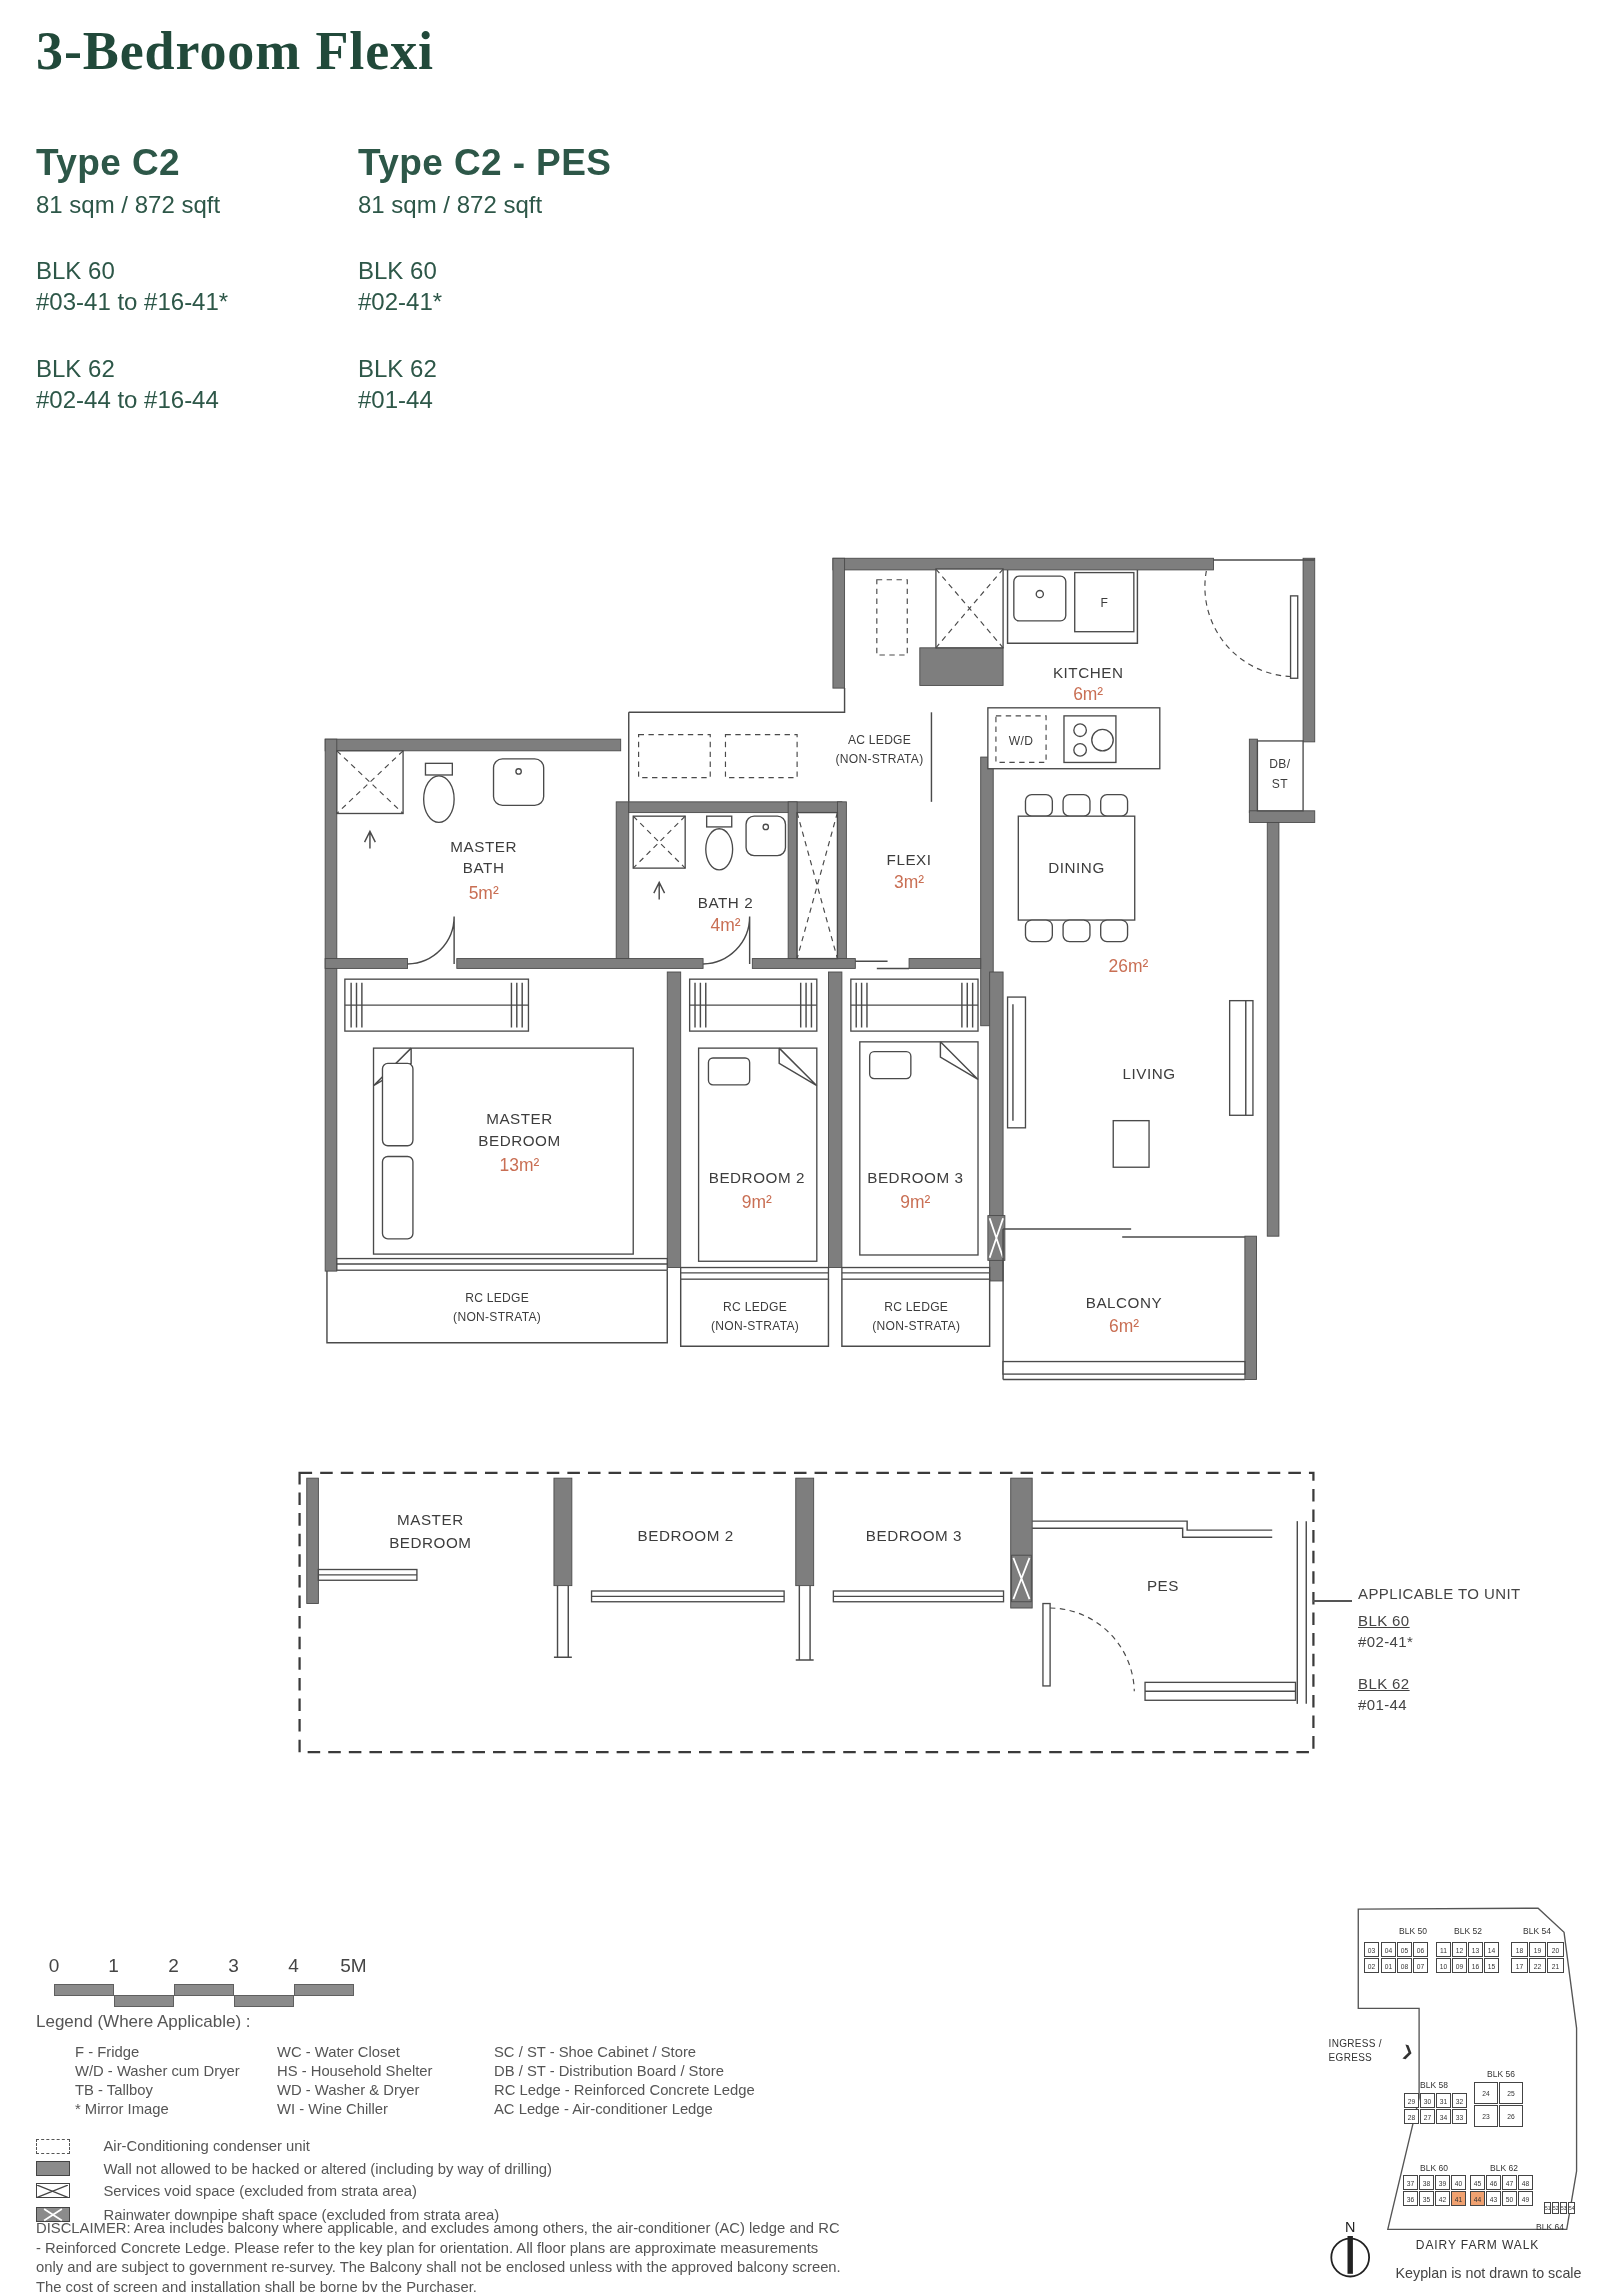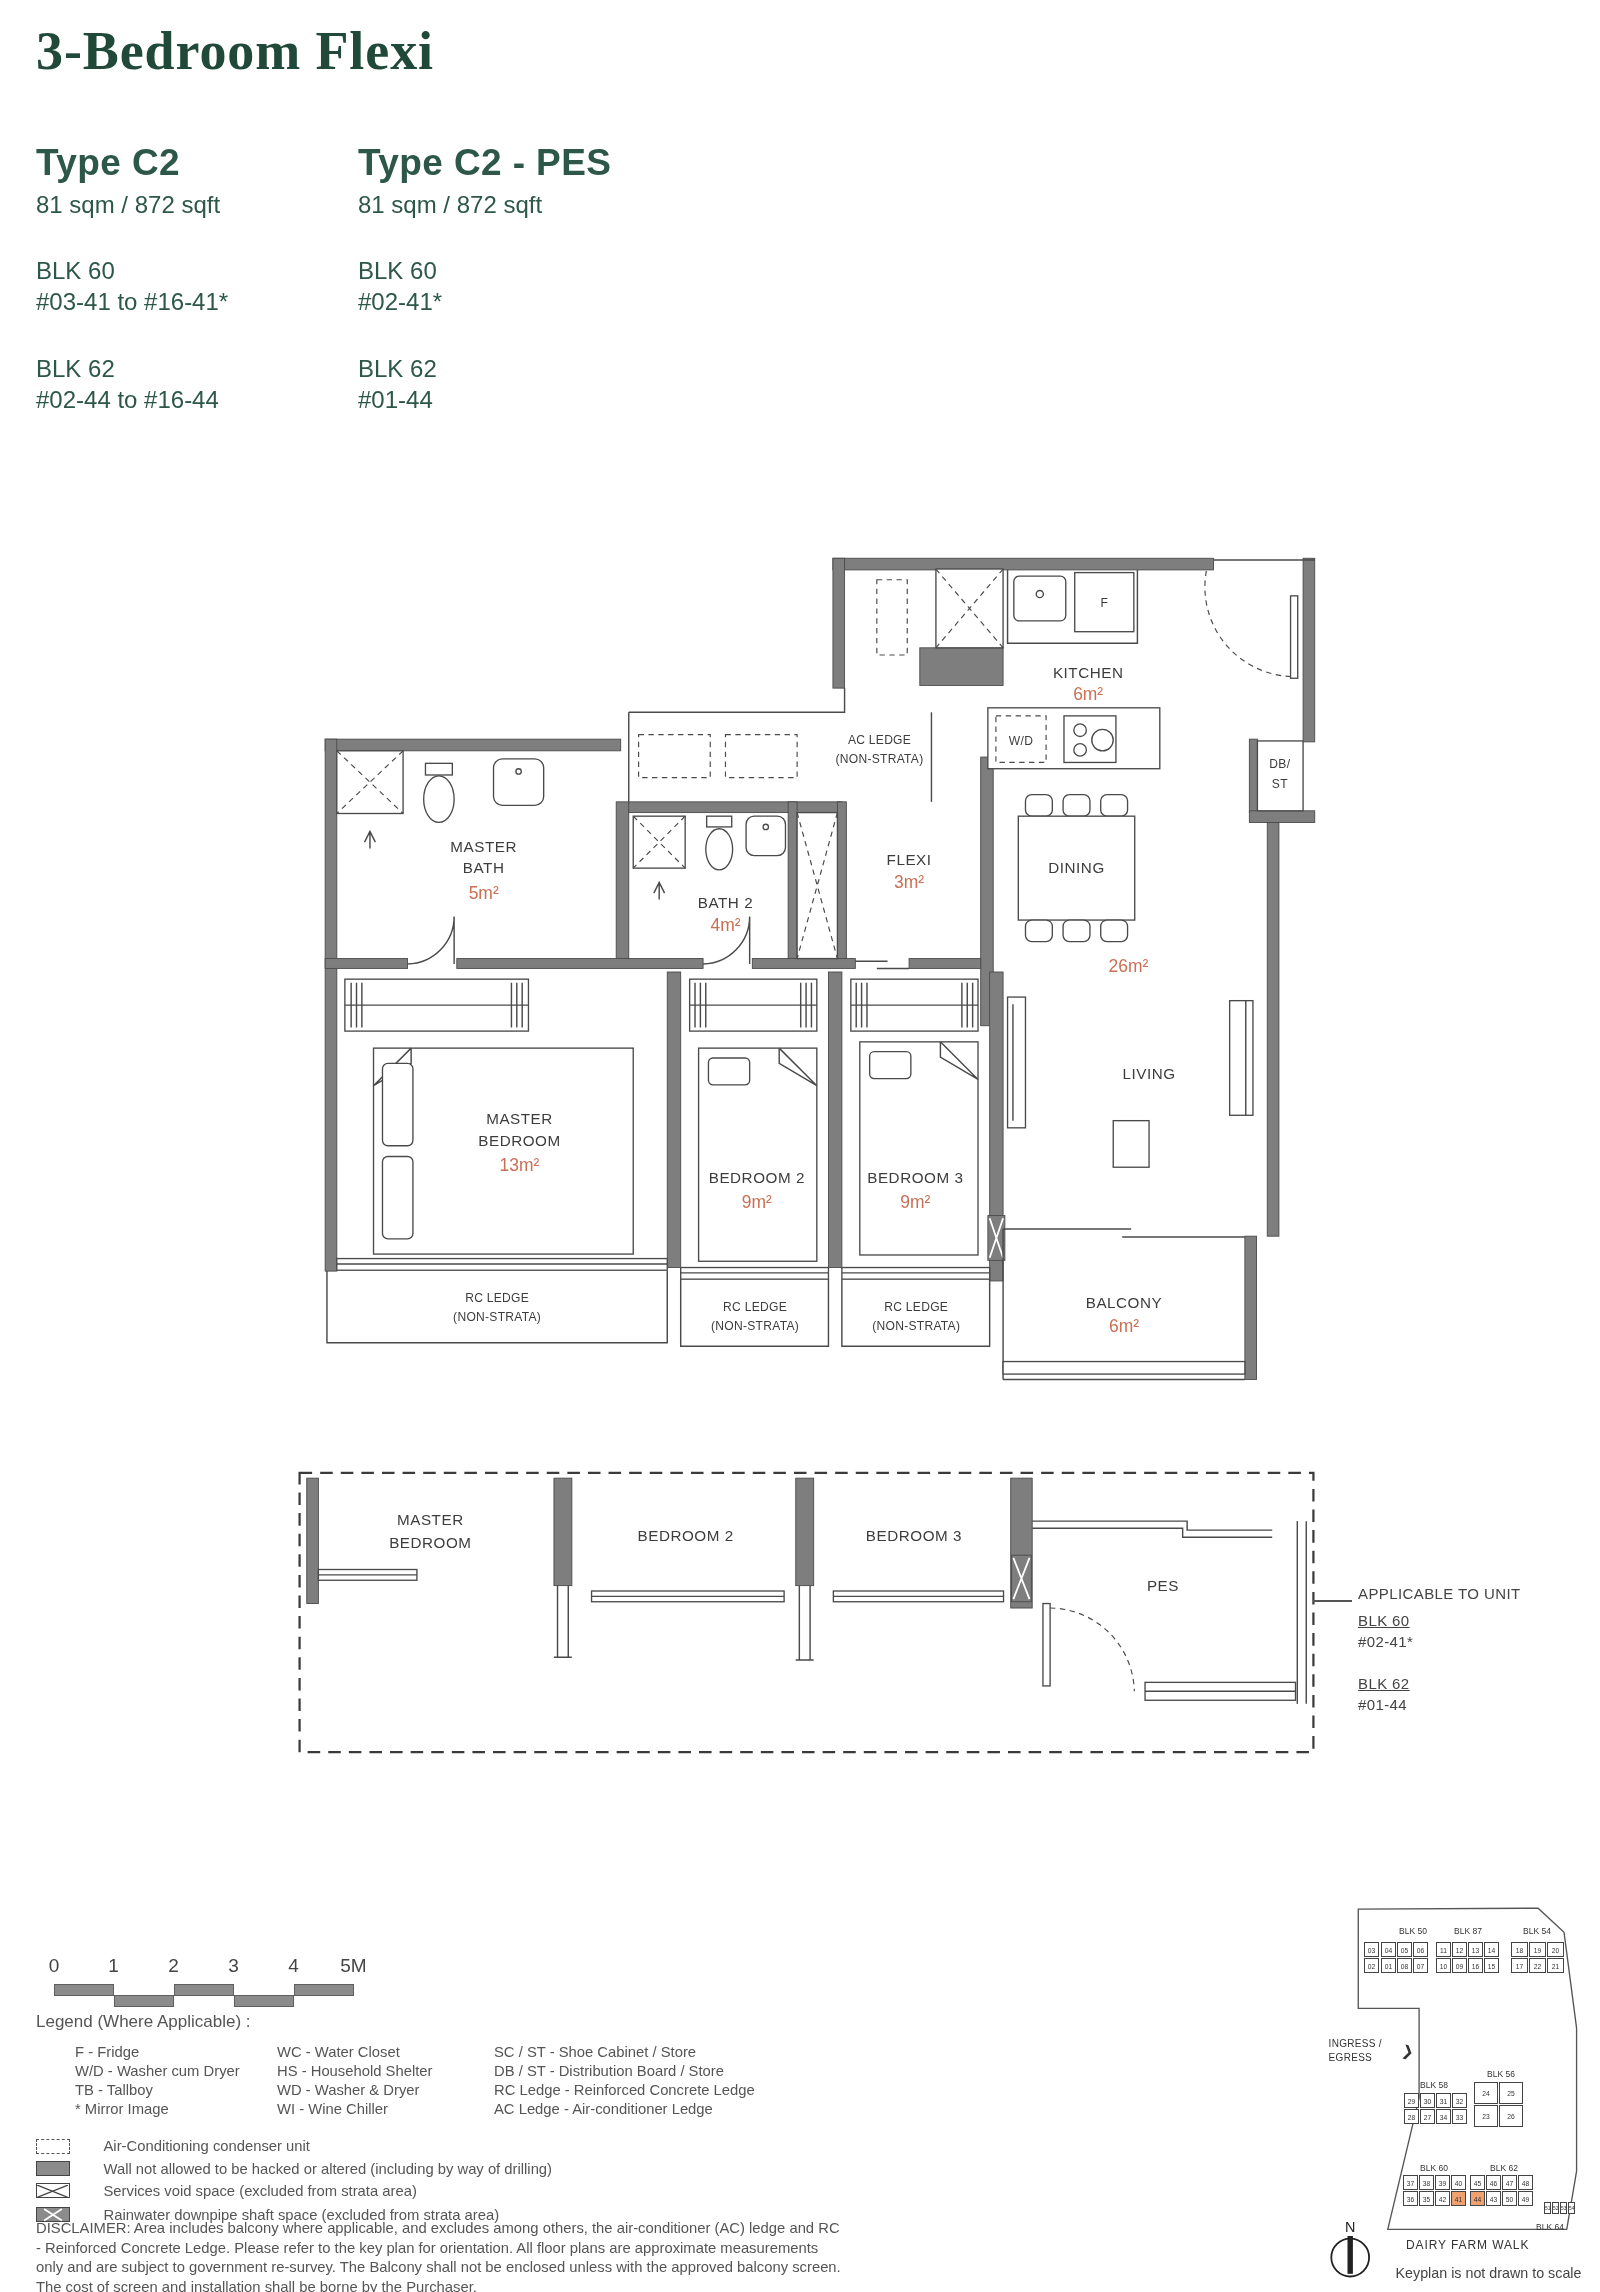--- a/index.html
+++ b/index.html
@@ -51,21 +51,21 @@
 
   .disclaimer{left:36px;top:2219px;width:806px;font-size:14.8px;line-height:19.7px;color:#555;}
 
   
   .keyplan{left:1325px;top:1867px;width:275px;height:425px;}
   .kp-label{position:absolute;transform:translateX(-50%);font-size:8.5px;color:#333;white-space:nowrap;}
   .kp-unit{position:absolute;border:0.9px solid #444;background:#fff;box-sizing:border-box;
            font-size:6.7px;color:#333;text-align:center;overflow:hidden;}
   .kp-ingress{position:absolute;left:3.6px;top:170px;font-size:10px;color:#333;line-height:14.3px;letter-spacing:0.3px;}
   .kp-arrow{position:absolute;left:77px;top:176px;font-size:14.3px;color:#333;transform:rotate(12deg);}
-  .kp-street{position:absolute;left:81px;top:371px;width:143px;text-align:left;
+  .kp-street{position:absolute;left:81px;top:371px;width:143px;text-align:center;
              font-size:12px;color:#333;letter-spacing:0.9px;white-space:nowrap;}
   .kp-note{position:absolute;left:56px;top:398px;width:215px;text-align:center;font-size:14.3px;color:#444;}
 </style>
 </head>
 <body>
 
 <div id="root">
 
   <div class="abs main-title">3-Bedroom Flexi</div>
 
@@ -415,21 +415,21 @@
     <div>
         <div class="kp-label" style="left: 72px; top: 59px; padding-left: 32px;">BLK 50</div>
         <div class="kp-unit" style="left: 39px; top: 75px; width: 15px; height: 15px; line-height: 15px;">03</div>
         <div class="kp-unit" style="left: 56px; top: 75px; width: 15px; height: 15px; line-height: 15px;">04</div>
         <div class="kp-unit" style="left: 72px; top: 75px; width: 15px; height: 15px; line-height: 15px;">05</div>
         <div class="kp-unit" style="left: 88px; top: 75px; width: 15px; height: 15px; line-height: 15px;">06</div>
         <div class="kp-unit" style="left: 39px; top: 91px; width: 15px; height: 15px; line-height: 15px;">02</div>
         <div class="kp-unit" style="left: 56px; top: 91px; width: 15px; height: 15px; line-height: 15px;">01</div>
         <div class="kp-unit" style="left: 72px; top: 91px; width: 15px; height: 15px; line-height: 15px;">08</div>
         <div class="kp-unit" style="left: 88px; top: 91px; width: 15px; height: 15px; line-height: 15px;">07</div>
-        <div class="kp-label" style="left: 143px; top: 59px;">BLK 87</div>
+        <div class="kp-label" style="left: 143px; top: 59px;">BLK 52</div>
         <div class="kp-unit" style="left: 111px; top: 75px; width: 15px; height: 15px; line-height: 15px;">11</div>
         <div class="kp-unit" style="left: 127px; top: 75px; width: 15px; height: 15px; line-height: 15px;">12</div>
         <div class="kp-unit" style="left: 143px; top: 75px; width: 15px; height: 15px; line-height: 15px;">13</div>
         <div class="kp-unit" style="left: 159px; top: 75px; width: 15px; height: 15px; line-height: 15px;">14</div>
         <div class="kp-unit" style="left: 111px; top: 91px; width: 15px; height: 15px; line-height: 15px;">10</div>
         <div class="kp-unit" style="left: 127px; top: 91px; width: 15px; height: 15px; line-height: 15px;">09</div>
         <div class="kp-unit" style="left: 143px; top: 91px; width: 15px; height: 15px; line-height: 15px;">16</div>
         <div class="kp-unit" style="left: 159px; top: 91px; width: 15px; height: 15px; line-height: 15px;">15</div>
         <div class="kp-label" style="left: 212px; top: 59px;">BLK 54</div>
         <div class="kp-unit" style="left: 186px; top: 75px; width: 17px; height: 15px; line-height: 15px;">18</div>

